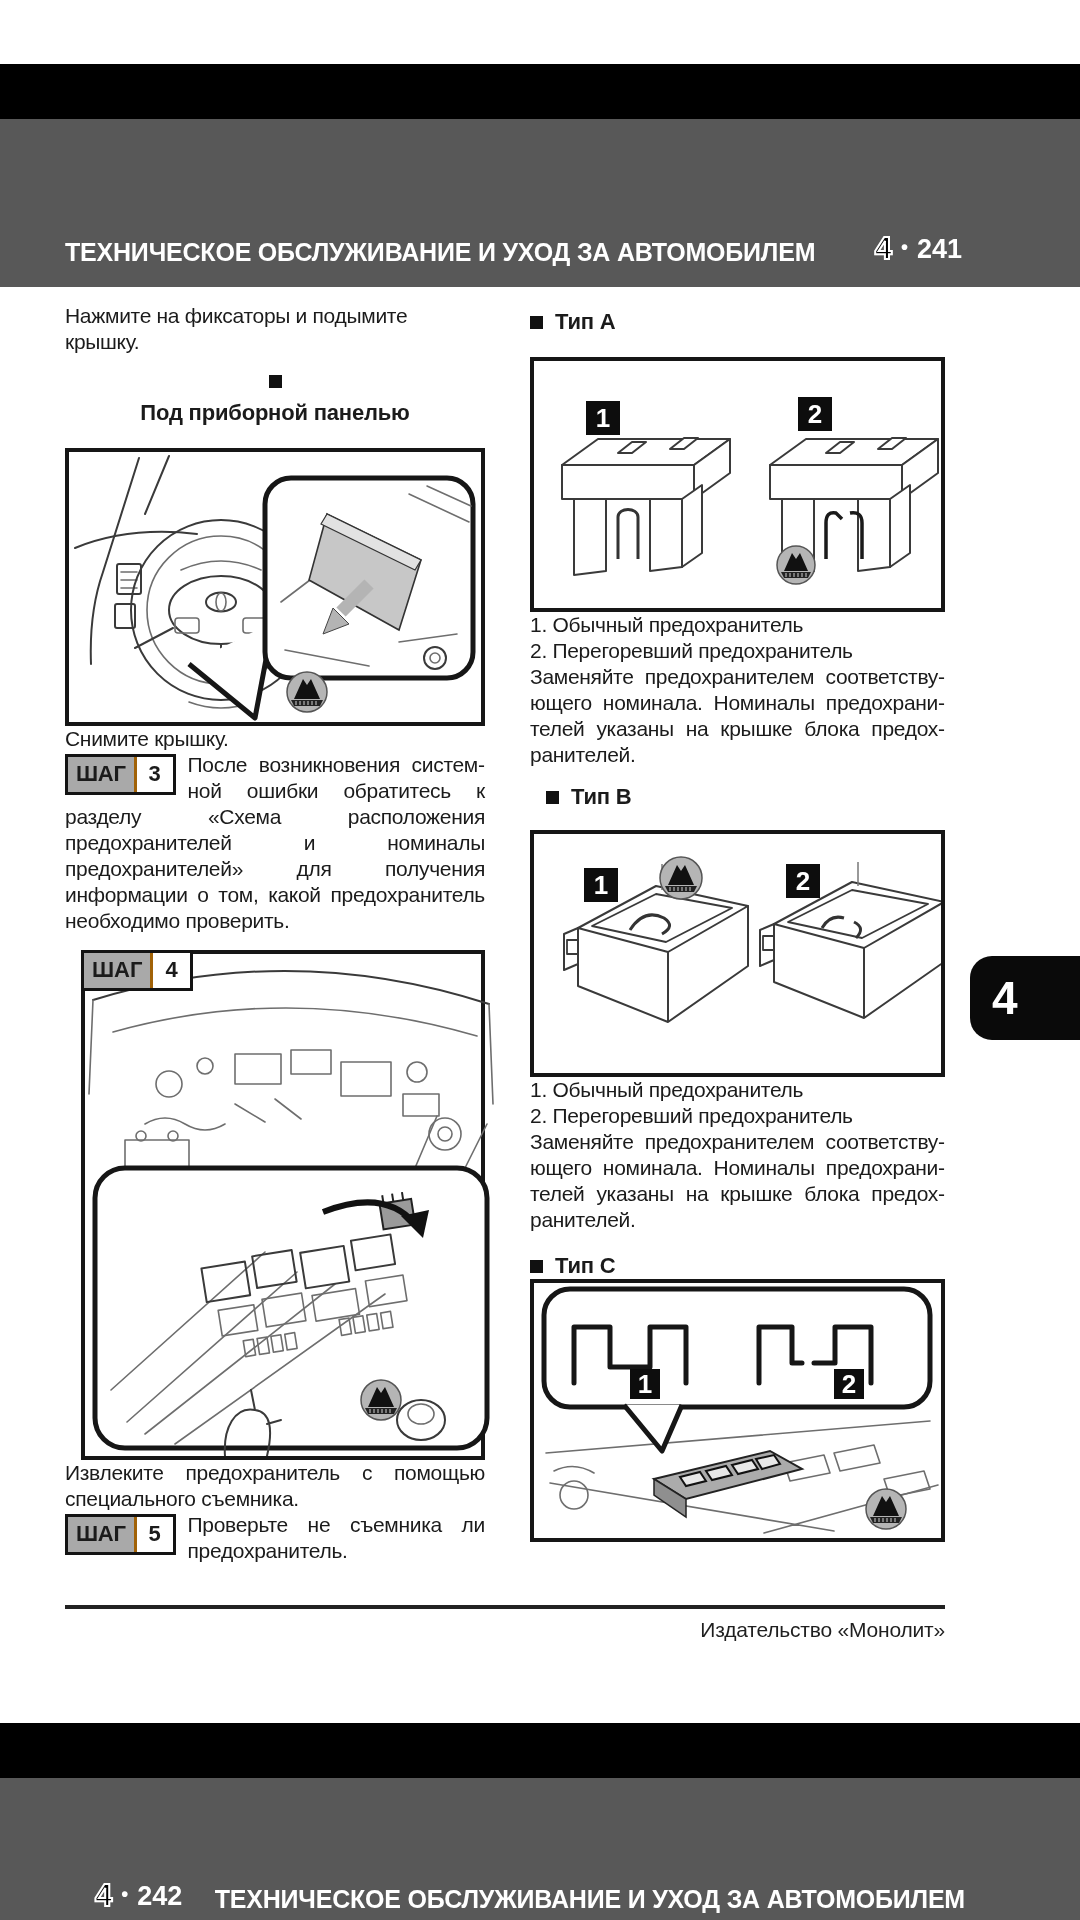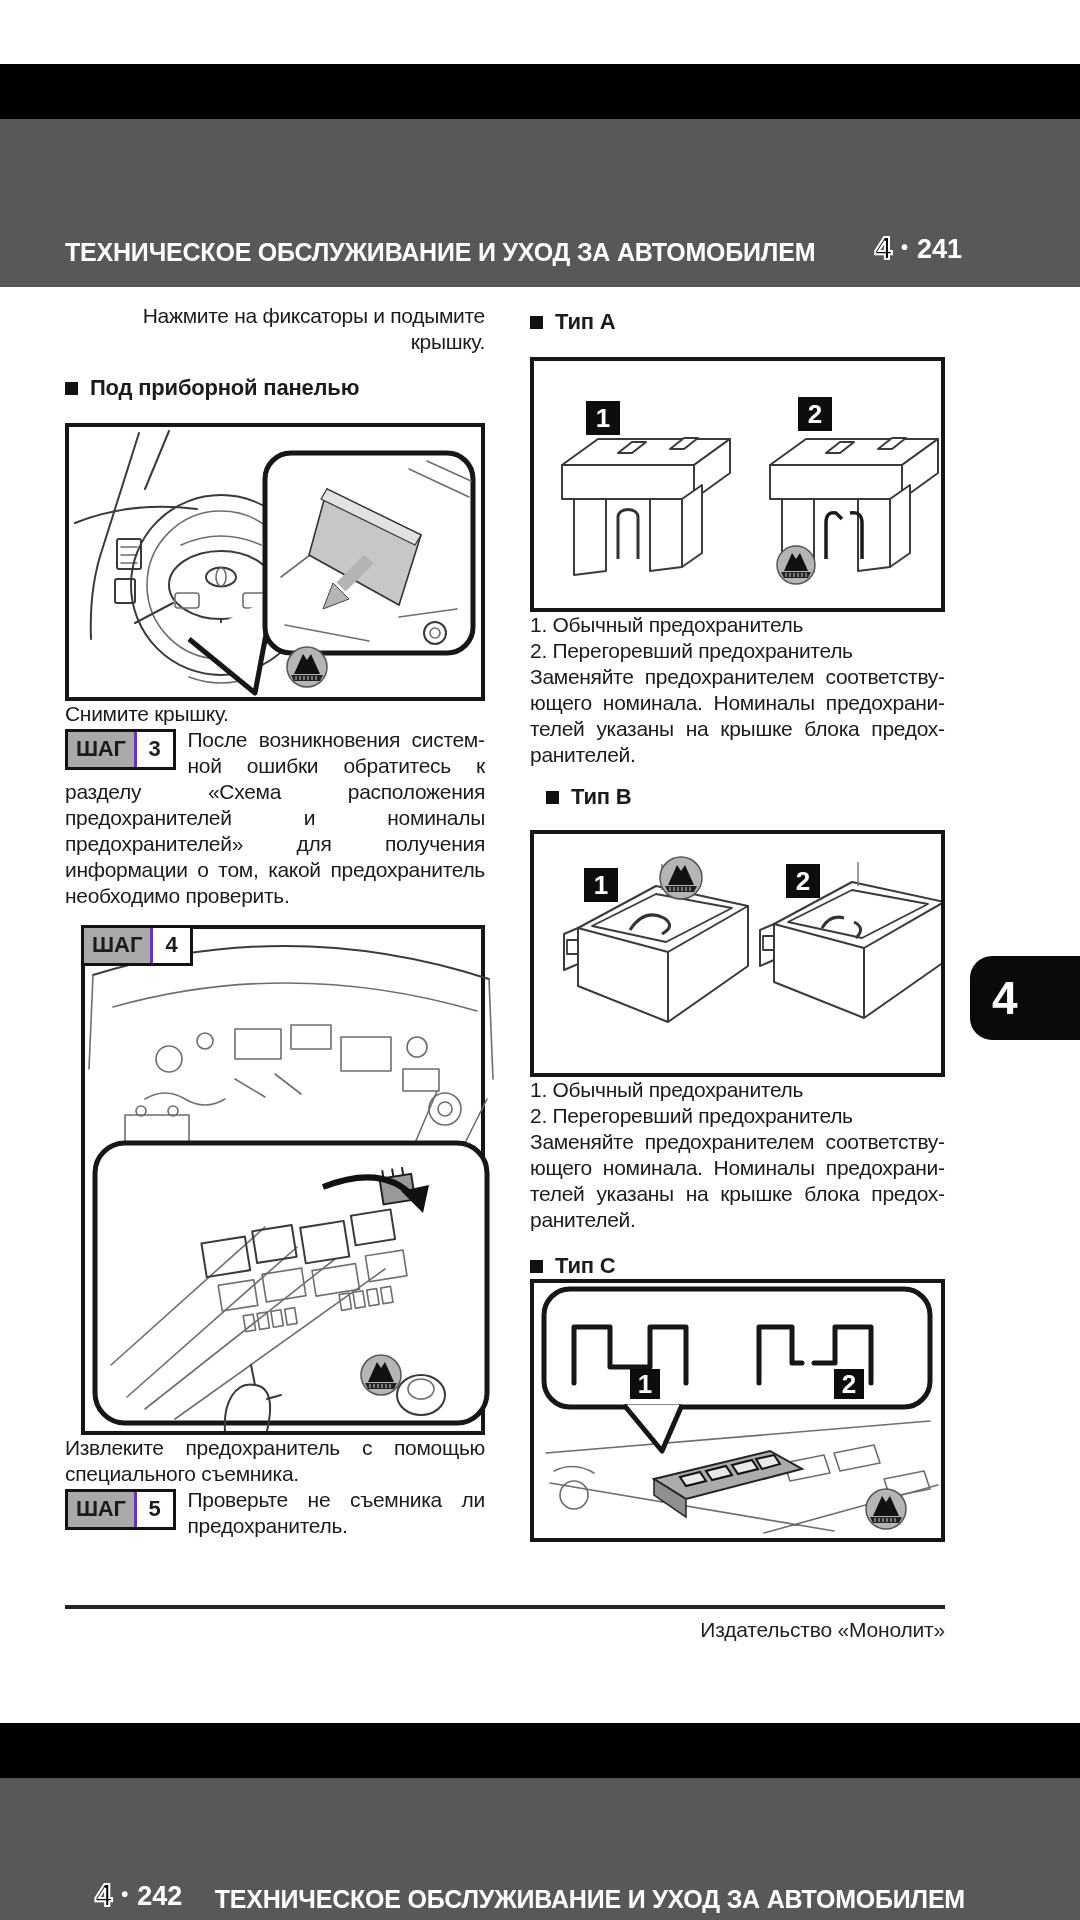--- a/index.html
+++ b/index.html
@@ -46,43 +46,43 @@
     position:relative;height:1436px;box-sizing:border-box;
     padding:16px 135px 0 65px;background:#fff;
   }
   .cols{display:flex;gap:45px;}
   .col-left{width:420px;flex:0 0 420px;}
   .col-right{width:415px;flex:0 0 415px;}
   p.body{
     font-size:21px;line-height:26px;margin:0;letter-spacing:-0.3px;
   }
   .just{text-align:justify;}
-  .mt6{margin-top:6px;text-align:right;}.mt14{margin-top:20px;}.mt16{margin-top:16px;margin-left:16px;}
-  .mt18{}.mt20{margin-top:20px;}.mt22{margin-top:22px;}.mt24{margin-top:24px;}
+  .mt6{margin-top:6px;}.mt14{margin-top:20px;}.mt16{margin-top:16px;margin-left:16px;}
+  .mt18{}.mt20{margin-top:20px;flex-direction:column;}.mt22{margin-top:22px;}.mt24{margin-top:24px;}
   .h-bullet{
     display:flex;align-items:center;gap:12px;
     font-weight:bold;font-size:22px;letter-spacing:-0.2px;
   }
   .h-bullet .sq{width:13px;height:13px;background:#111;flex:0 0 13px;}
   
   .fig{border:4px solid var(--frame);position:relative;background:#fff;}
   .fig svg{display:block;}
   svg text.chip{
     font-family:"Liberation Sans",sans-serif;font-weight:bold;
     fill:#fff;font-size:26px;text-anchor:middle;
   }
   svg .ln{stroke:#3a3a3a;fill:none;stroke-width:2;stroke-linecap:round;stroke-linejoin:round;}
   svg .lt{stroke:#6e6e6e;fill:none;stroke-width:1.6;stroke-linecap:round;stroke-linejoin:round;}
   svg .hv{stroke:var(--frame);fill:none;stroke-width:5;stroke-linejoin:round;stroke-linecap:round;}
   
   .step{
     display:inline-flex;border:3px solid #131313;font-weight:bold;font-size:22px;line-height:1;
     background:#fff;
   }
-  .step .w{background:#a9a9a9;padding:6px 8px 7px;border-right:3px solid #6d28d9;}
+  .step .w{background:#a9a9a9;padding:6px 8px 7px;border-right:3px solid #a16207;}
   .step .n{background:#ffffff;padding:6px 12px 7px;}
   .step-float{float:left;margin:2px 12px 2px 0;}
   .stepp::after{content:"";display:block;clear:both;}
   .fig-badge{position:absolute;top:-4px;left:-4px;}
   
   .pubrow{position:absolute;left:65px;right:135px;top:1318px;}
   .pubrow .rule{height:4px;background:#222;}
   .pubrow .pub{
     text-align:right;font-size:21px;letter-spacing:-0.2px;margin-top:9px;color:#1f1f1f;
   }

